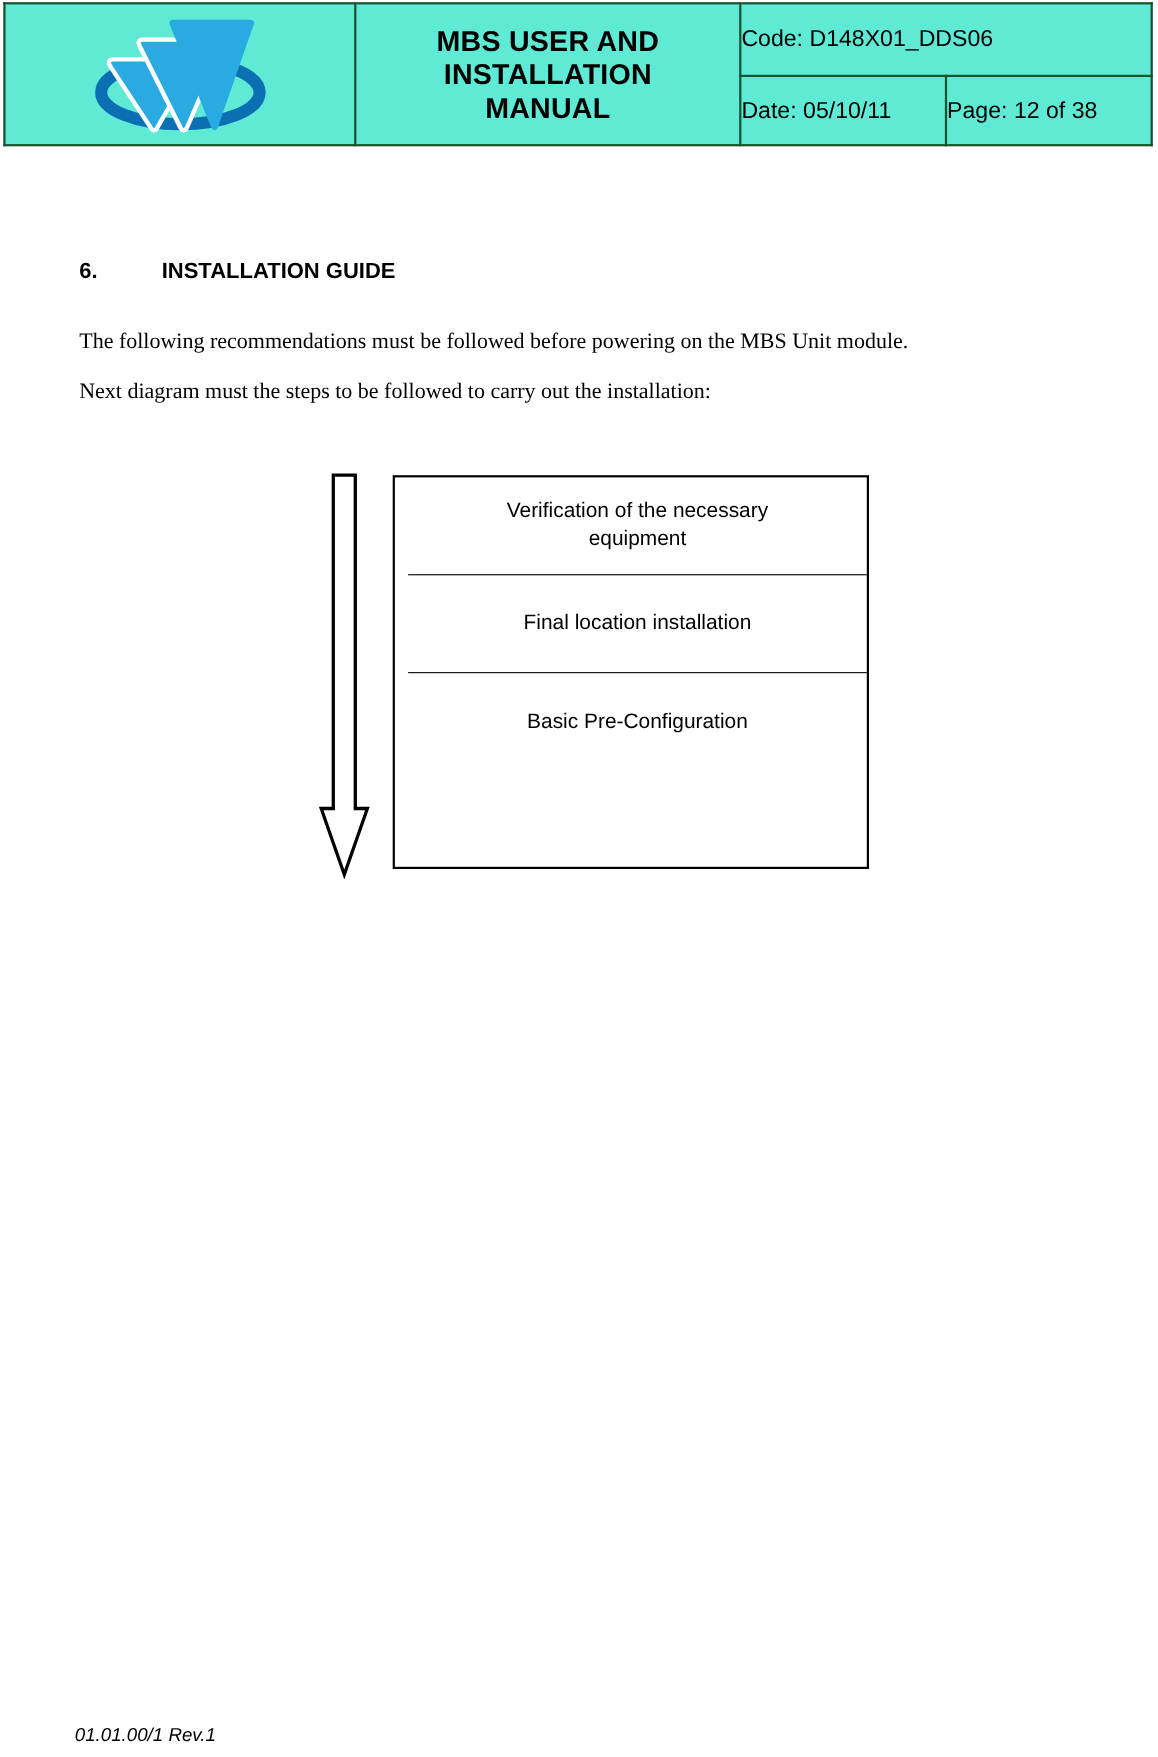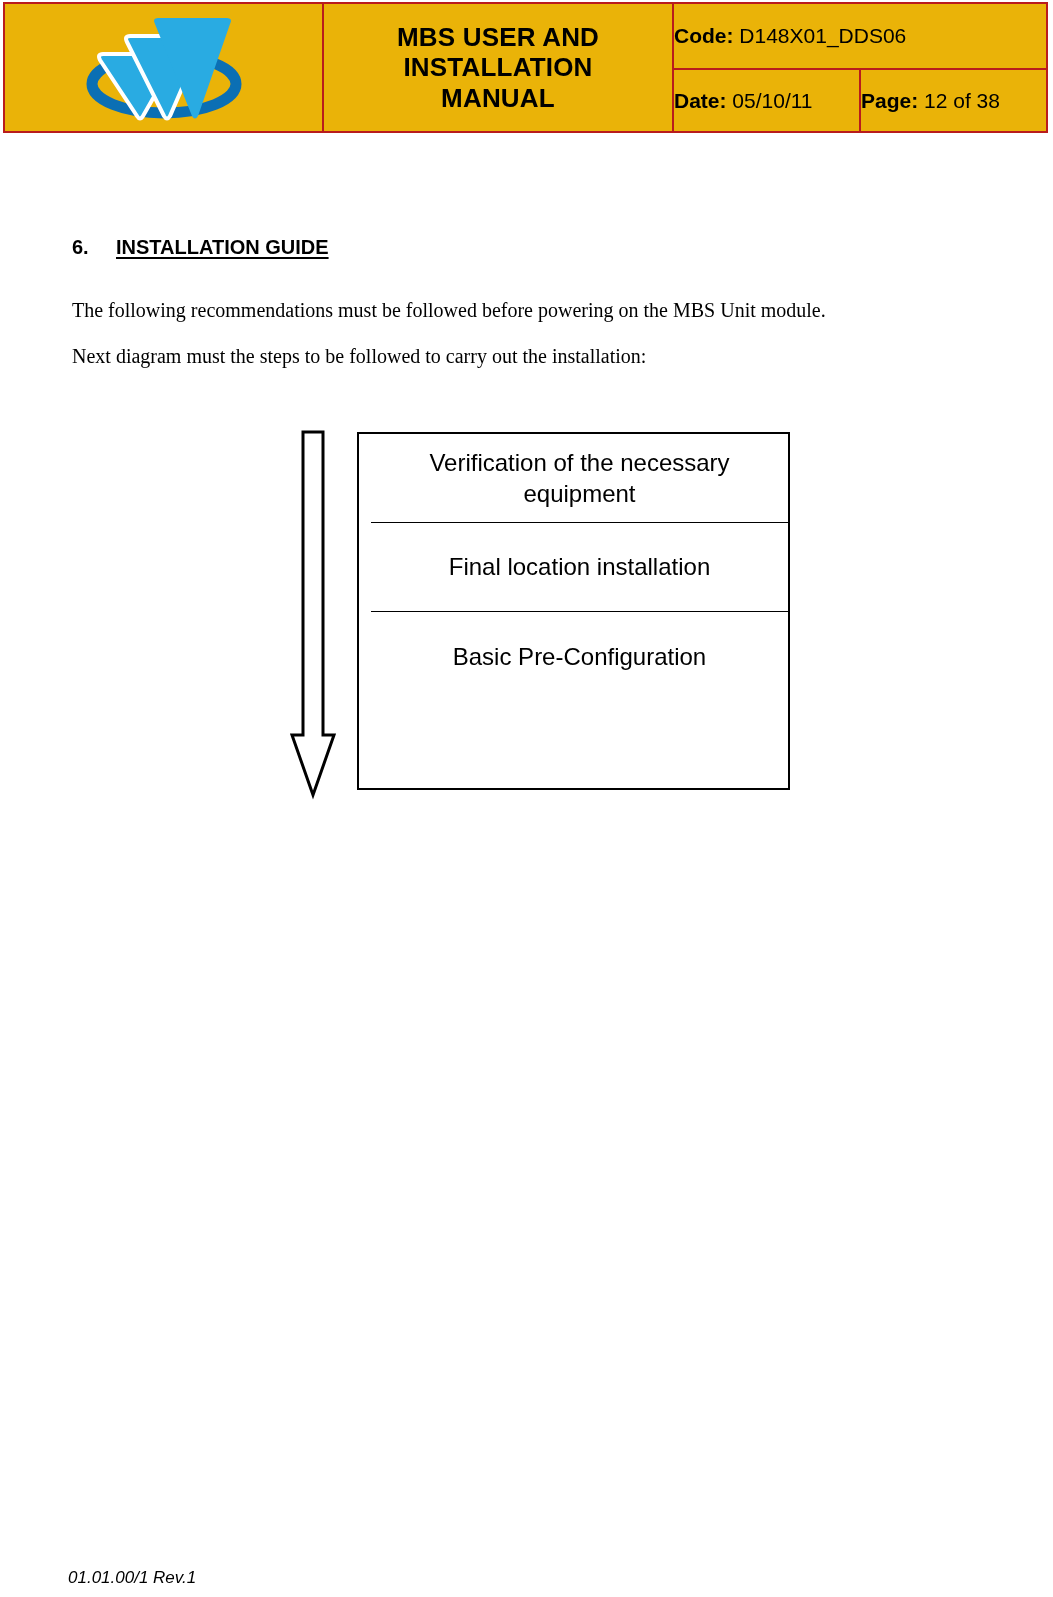--- a/index.html
+++ b/index.html
@@ -21,22 +21,22 @@
     position: absolute;
     left: 3px;
     top: 2px;
     width: 1045px;
     height: 131px;
     border-collapse: collapse;
     table-layout: fixed;
     background: #f0f0f0;
   }
   .header-table td {
-    border: 2px solid #b91c1c;
-    background: #eab308;
+    border: 2px solid #14532d;
+    background: #5eead4;
     padding: 0;
     vertical-align: middle;
   }
 
   .logo-cell {
     width: 317px;
     text-align: center;
   }
   .logo-wrap {
     width: 180px;
@@ -64,39 +64,39 @@
   }
   .date-cell {
     width: 198px;
     padding-left: 10px;
     font-size: 21px;
   }
   .page-cell {
     padding-left: 10px;
     font-size: 21px;
   }
-  .lbl { font-weight: bold; }
+  .lbl { font-weight: normal; }
   .val { font-weight: normal; }
 
   
   .section-heading {
     position: absolute;
     left: 72px;
     top: 236px;
     font-size: 20px;
     font-weight: bold;
     white-space: nowrap;
   }
   .section-heading .num {
     display: inline-block;
     width: 44px;
   }
   .section-heading .ttl {
-    text-decoration: underline;
     text-underline-offset: 3px;
+    margin-left: 31px;
   }
 
   .para {
     position: absolute;
     left: 72px;
     font-size: 20px;
     white-space: nowrap;
     font-family: Liberation Serif, serif;
   }
   .para-1 { top: 299px; }
@@ -113,21 +113,21 @@
     background: #ffffff;
   }
   .flow-row {
     height: 89px;
     border-bottom: 1px solid #000000;
     box-sizing: border-box;
     display: flex;
     align-items: center;
     justify-content: center;
     text-align: center;
-    font-size: 24px;
+    font-size: 19px;
     line-height: 1.3;
     padding: 0 10px;
     margin-left: 12px;
   }
   .flow-row:last-child {
     border-bottom: none;
     height: 90px;
   }
 
   .arrow-svg {

